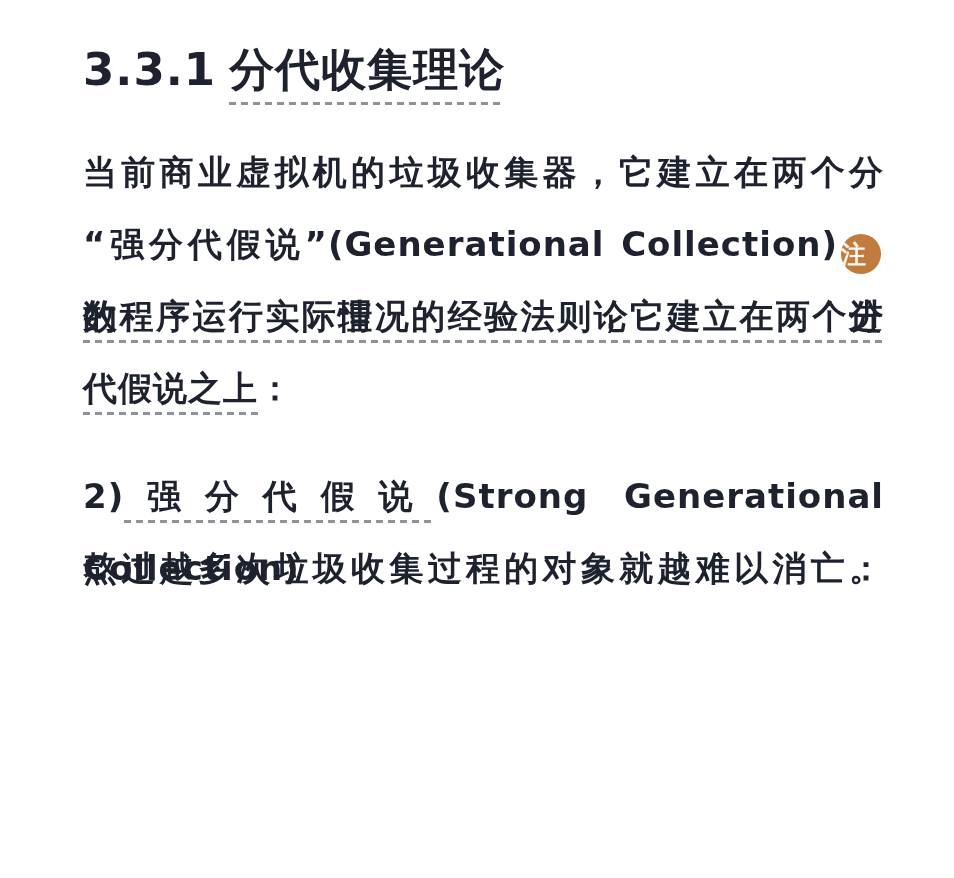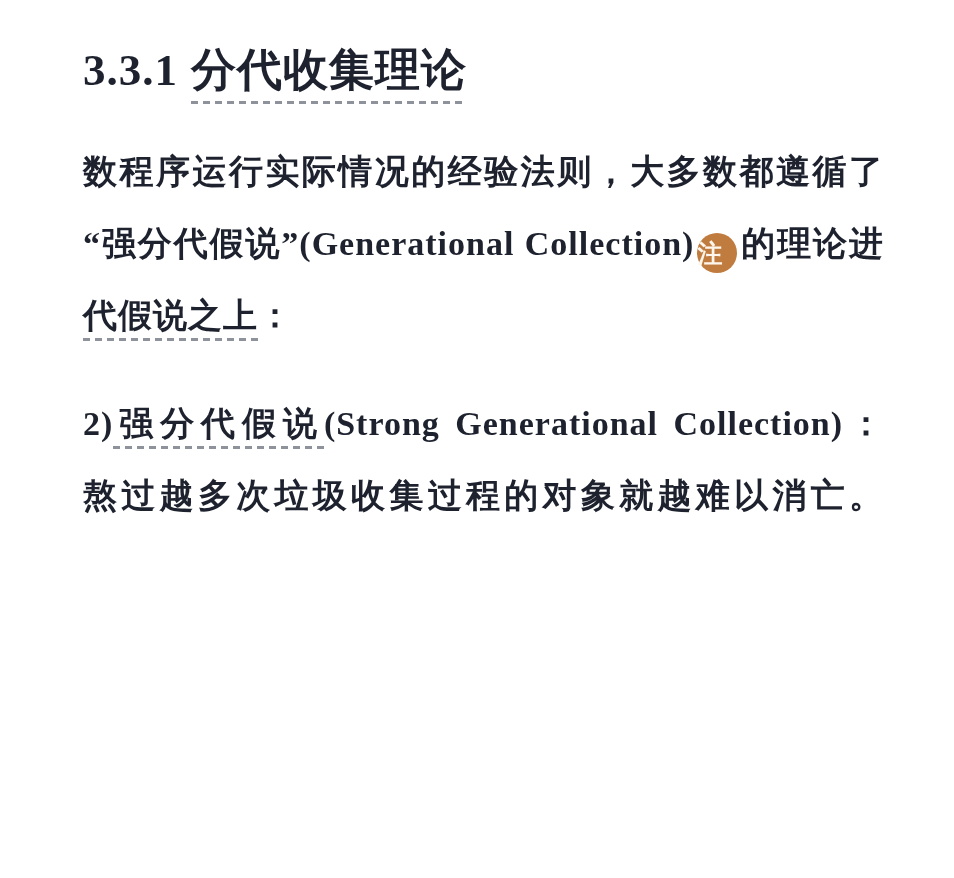--- a/index.html
+++ b/index.html
@@ -17,21 +17,20 @@
     background: var(--background);
     color: var(--text);
     font-family: "DejaVu Sans", "Liberation Sans", sans-serif;
     font-weight: 700;
     overflow: hidden;
   }
   .page {
     width: 954px;
     height: 878px;
     padding: 26px 70px 0 83px;
-    font-family: Liberation Serif, serif;
   }
   .heading {
     font-size: 45px;
     line-height: 56px;
     margin: 16px 0 0 0;
     font-weight: 700;
     letter-spacing: 1px;
     white-space: nowrap;
   }
   .heading .num { margin-right: 13px; }
@@ -77,22 +76,23 @@
   }
 </style>
 </head>
 <body>
 
 <div class="page">
 
   <h1 class="heading"><span class="num">3.3.1</span><span class="dashed">分代收集理论</span></h1>
 
   <div class="para para-1">
-    <div class="line stretch"><span>数程序运行实际情况的经验法则，大多数都遵循了</span></div>
+    <div class="line stretch"><span>当前商业虚拟机的垃圾收集器，它建立在两个分</span></div>
     <div class="line stretch"><span>“强分代假说”(Generational Collection)</span><span class="note-icon">注</span><span>的理论进</span></div>
+    <div class="line stretch"><span class="dashed">数程序运行实际情况的经验法则，它建立在两个分</span></div>
     <div class="line"><span class="dashed">代假说之上</span><span>：</span></div>
   </div>
 
 
   <div class="para para-3">
     <div class="line stretch"><span>2)</span><span class="dashed">强分代假说</span><span>(Strong Generational Collection)：</span></div>
     <div class="line stretch"><span>熬过越多次垃圾收集过程的对象就越难以消亡。</span></div>
   </div>
 
 </div>

